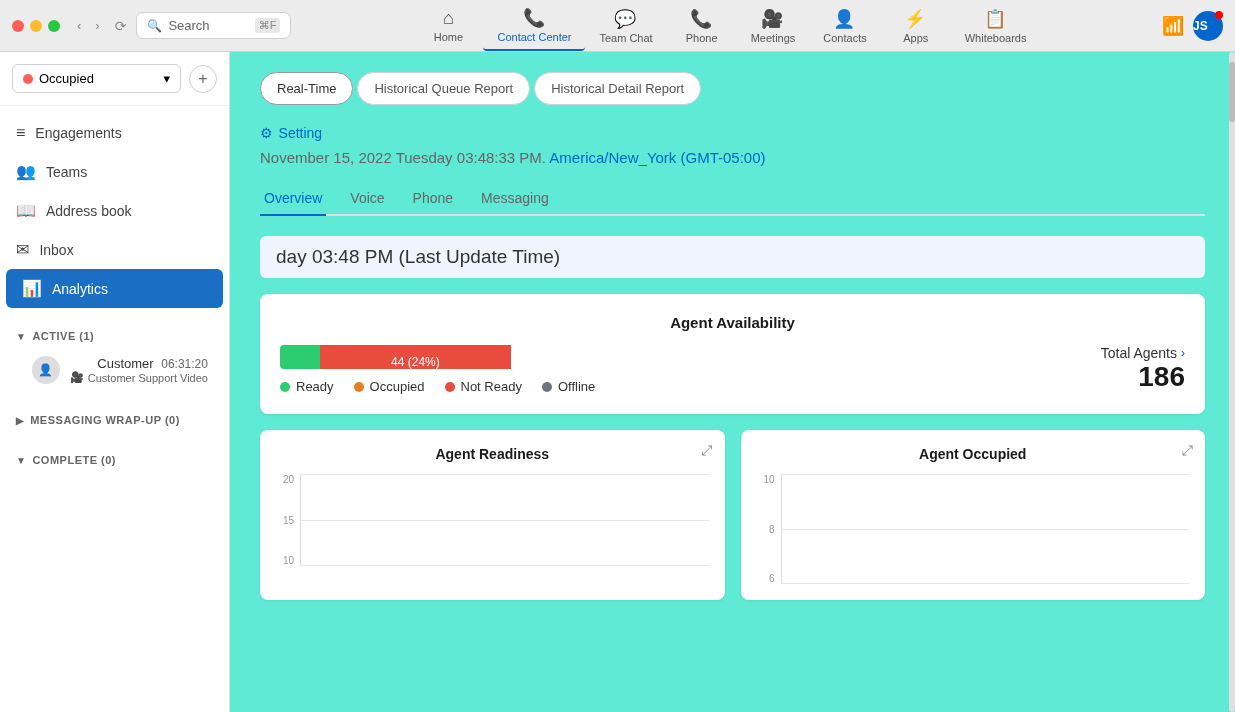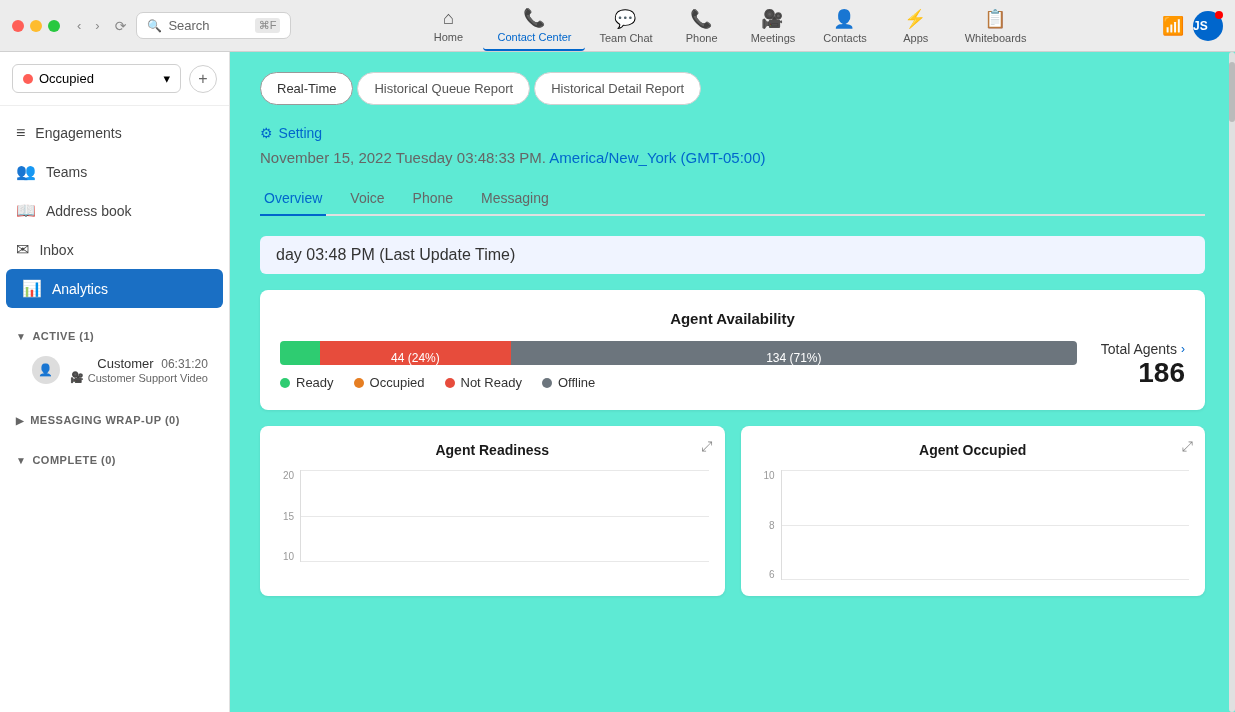--- a/index.html
+++ b/index.html
@@ -92,21 +92,21 @@
     .setting-btn { display: flex; align-items: center; gap: 6px; color: #0066cc; background: none; border: none; cursor: pointer; font-size: 14px; }
     .qa-date { font-size: 15px; color: #666; margin-bottom: 16px; }
     .qa-date a { color: #0066cc; text-decoration: none; }
     
     
     .sub-tabs { display: flex; gap: 20px; border-bottom: 2px solid #e0e0e0; margin-bottom: 20px; }
     .sub-tab { padding: 8px 4px; font-size: 14px; cursor: pointer; color: #666; border-bottom: 2px solid transparent; margin-bottom: -2px; }
     .sub-tab.active { color: #0066cc; border-bottom-color: #0066cc; font-weight: 500; }
     
     
-    .update-time-bar { background: #f0f4ff; padding: 10px 16px; border-radius: 6px; font-size: 16px; color: #333; margin-bottom: 16px; }
+    .update-time-bar { background: #f0f4ff; padding: 10px 16px; border-radius: 6px; font-size: 19px; color: #333; margin-bottom: 16px; }
     
     
     .card { background: white; border-radius: 8px; padding: 20px; margin-bottom: 16px; box-shadow: 0 1px 3px rgba(0,0,0,0.08); }
     .card-title { font-size: 15px; font-weight: 600; text-align: center; margin-bottom: 14px; color: #1a1a1a; }
     
     
     .availability-bar { display: flex; height: 24px; border-radius: 4px; overflow: hidden; margin-bottom: 10px; }
     .bar-ready { background: #2ecc71; flex-shrink: 0; }
     .bar-occupied { background: #e74c3c; }
     .bar-offline { background: #6c757d; }
@@ -308,23 +308,20 @@
       <div class="card">
         <div class="card-title">Agent Availability</div>
 
         <div class="total-agents-row">
           <div style="flex:1;">
             <div class="availability-bar">
               <div class="bar-ready bar-label" style="width:5%; background:#2ecc71;"></div>
               <div class="bar-occupied bar-label" style="width:24%; background:#e74c3c;">
                 <span>44 (24%)</span>
               </div>
-              <div class="bar-offline bar-label" style="width:71%; background:#6c757d;">
-                <span>134 (71%)</span>
-              </div>
             </div>
 
             <div class="availability-legend">
               <div class="legend-item">
                 <div class="legend-dot legend-dot-green"></div>
                 <span>Ready</span>
               </div>
               <div class="legend-item">
                 <div class="legend-dot" style="background:#e67e22;"></div>
                 <span>Occupied</span>

